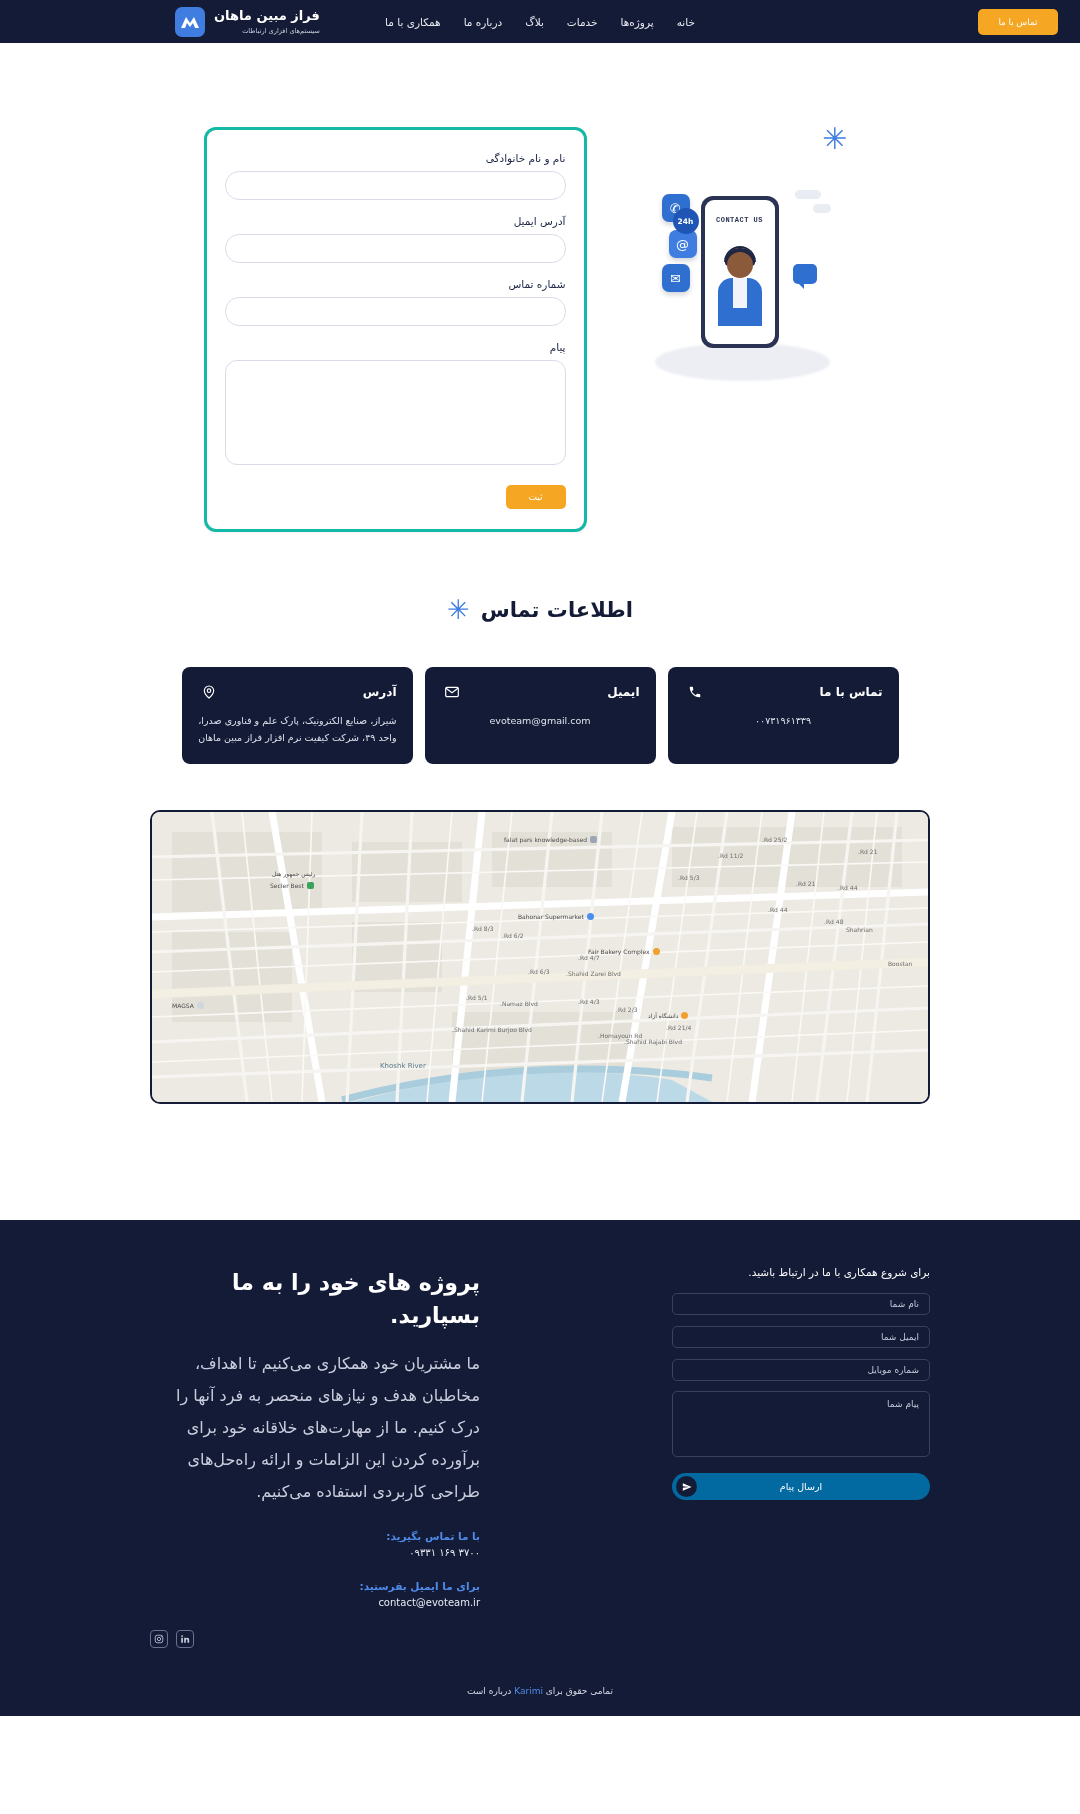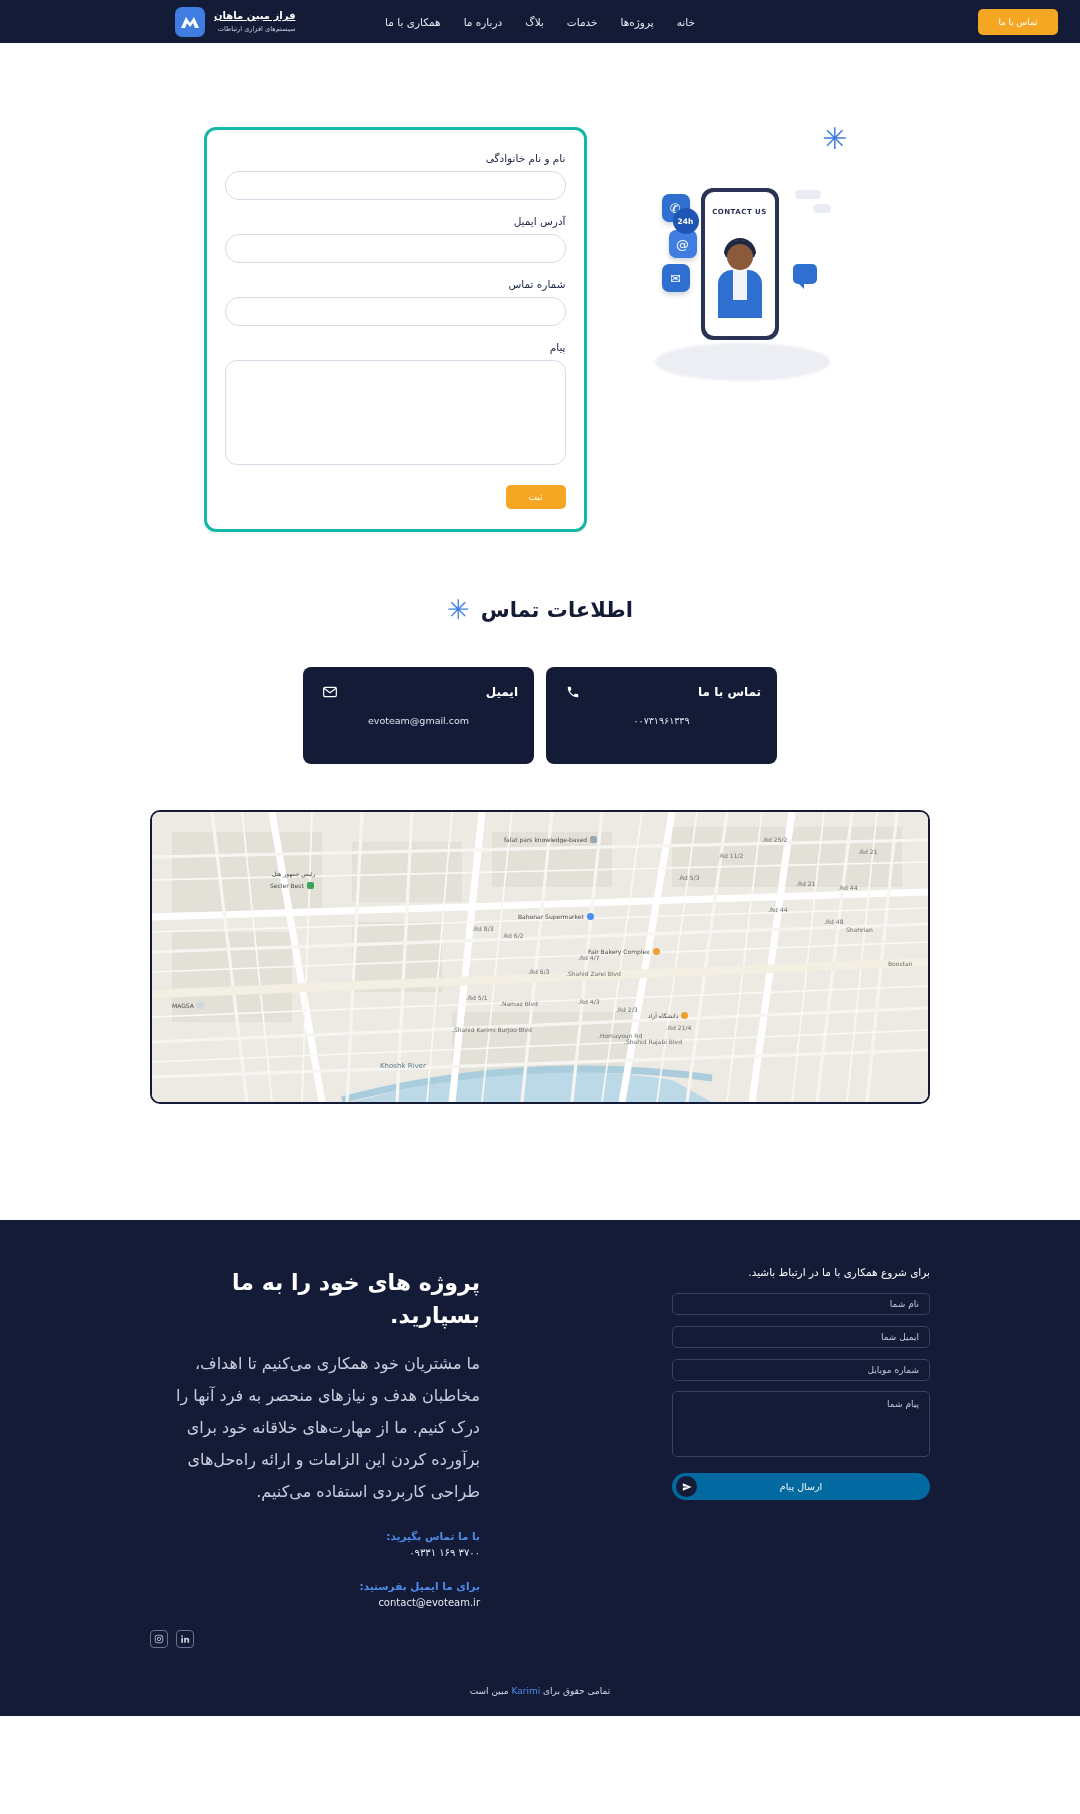--- a/index.html
+++ b/index.html
@@ -23,24 +23,23 @@
   }
   .brand {
     display: flex;
     align-items: center;
     gap: 9px;
     direction: rtl;
   }
   .brand-text { text-align: right; line-height: 1.25; }
   .brand-title {
     color: #ffffff;
-    font-size: 10px;
+    font-size: 13px;
     font-weight: bold;
     letter-spacing: .2px;
-    text-decoration: underline;
   }
   .brand-sub {
     color: #c9cddd;
     font-size: 6.6px;
     margin-top: 2px;
   }
   .logo-mark {
     width: 30px; height: 30px;
     border-radius: 7px;
     background: #3f7ee0;
@@ -180,26 +179,27 @@
   .illus .shadow {
     position: absolute;
     left: 8px; bottom: 6px;
     width: 175px; height: 38px;
     background: #eceef4;
     border-radius: 50%;
     filter: blur(1px);
   }
   .phone {
     position: absolute;
-    left: 54px; top: 16px;
+    left: 54px; top: 24px;
     width: 78px; height: 152px;
     background: #2a3354;
     border-radius: 12px;
     padding: 4px;
     transform: rotate(0deg);
+    font-family: Liberation Mono, monospace;
   }
   .phone-screen {
     width: 100%; height: 100%;
     background: #ffffff;
     border-radius: 9px;
     position: relative;
     overflow: hidden;
   }
   .contact-us-text {
     position: absolute;
@@ -607,20 +607,32 @@
         <svg width="16" height="16" viewBox="0 0 24 24" fill="none" stroke="#fff" stroke-width="1.8" aria-hidden="true">
             <rect x="2.5" y="5" width="19" height="14" rx="2"></rect>
             <path d="M3 6.5l9 6.5 9-6.5"></path>
           </svg>
       </div>
       <div class="info-title">ایمیل</div>
     </div>
     <div class="info-body ltr">evoteam@gmail.com</div>
   </div>
 
+  <div class="info-card">
+    <div class="info-head">
+      <div class="info-icon">
+        <svg width="16" height="16" viewBox="0 0 24 24" fill="none" stroke="#fff" stroke-width="1.7" aria-hidden="true">
+            <path d="M12 21s7-6.3 7-11a7 7 0 10-14 0c0 4.7 7 11 7 11z"></path>
+            <circle cx="12" cy="10" r="2.6"></circle>
+          </svg>
+      </div>
+      <div class="info-title">آدرس</div>
+    </div>
+    <div class="info-body">شیراز، صنایع الکترونیک، پارک علم و فناوری صدرا، واحد ۴۹، شرکت کیفیت نرم افزار فراز مبین ماهان</div>
+  </div>
 </div>
 
 <div class="map-frame">
   <svg class="map-svg" viewBox="0 0 776 290" preserveAspectRatio="none">
     <rect x="0" y="0" width="776" height="290" fill="#eceae3"></rect>
 
     <g fill="#e3e0d7">
       <rect x="20" y="20" width="150" height="80"></rect>
       <rect x="20" y="120" width="120" height="90"></rect>
       <rect x="200" y="30" width="110" height="60"></rect>
@@ -776,15 +788,15 @@
               <path d="M2 21l21-9L2 3v7l15 2-15 2z"></path>
             </svg>
         </span>
       </button>
     </div>
   </div>
 
   <div class="copyright">
     <span>تمامی حقوق برای</span>
     <b>Karimi</b>
-    <span>مبین است</span>
+    <span>درباره است</span>
   </div>
 </div>
 
 </body></html>

